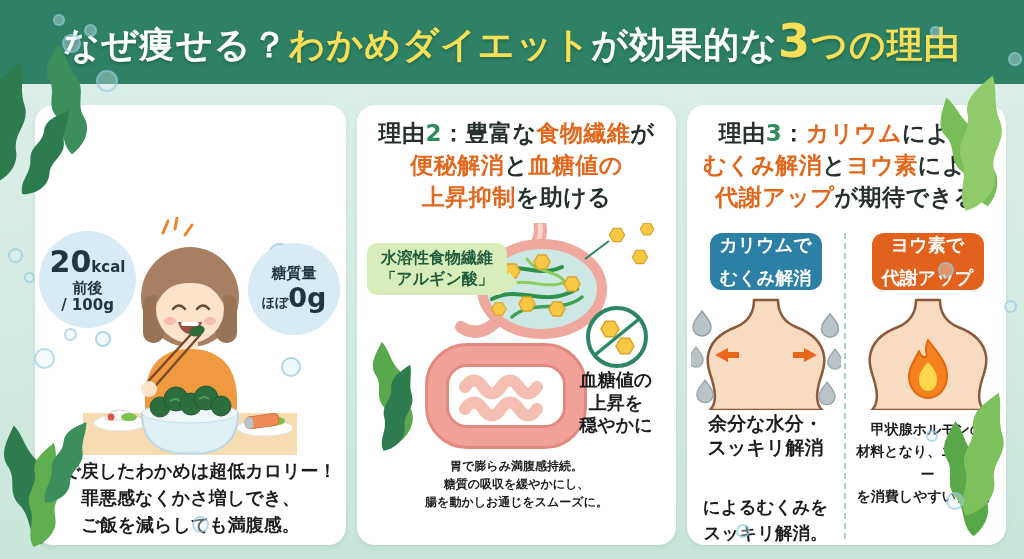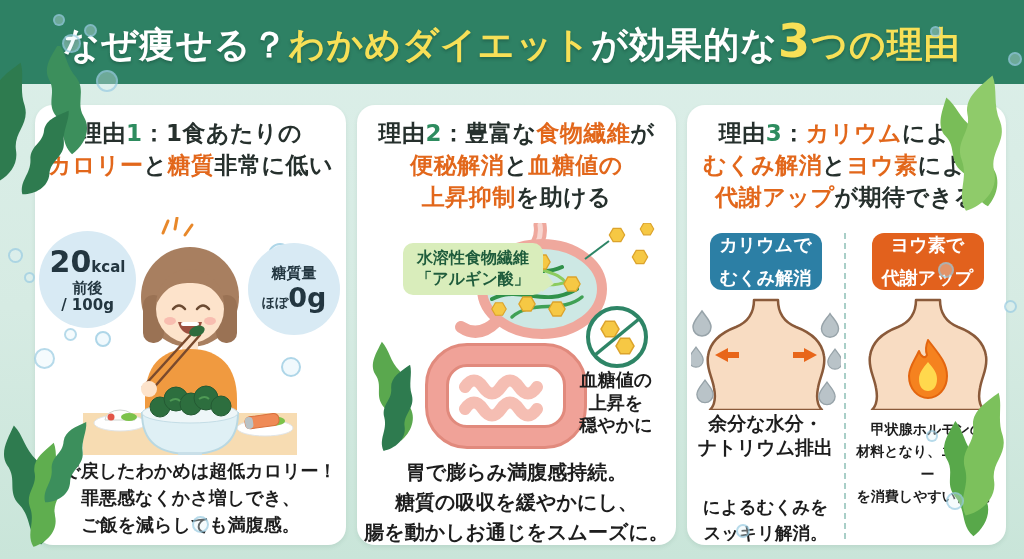--- a/index.html
+++ b/index.html
@@ -22,38 +22,38 @@
         box-shadow:0 2px 4px rgba(40,90,70,.10);}
   .card1{left:35px;width:311px;}
   .card2{left:357px;width:319px;}
   .card3{left:687px;width:319px;}
   .card-header{margin-top:12px;text-align:center;font-weight:bold;font-size:23px;line-height:1.4;
                color:#26302d;letter-spacing:.5px;}
   .hl-g{color:#2e8c5f;}
   .hl-o{color:#e2671b;}
   .bottom-text{position:absolute;left:0;right:0;top:352px;text-align:center;font-weight:bold;
                font-size:18px;line-height:1.5;color:#1d1d1d;}
-  .card2 .bottom-text{font-size:20px;}
+  .card2 .bottom-text{font-size:12px;}
   
   .c1-illo{position:absolute;left:0;top:112px;width:297px;height:238px;}
   .bubble{position:absolute;border-radius:50%;background:#d8eaf4;text-align:center;
           font-weight:bold;color:#233640;display:flex;flex-direction:column;justify-content:center;line-height:1.15;}
   .bub-kcal{left:4px;top:14px;width:97px;height:97px;}
   .bub-kcal .v{font-size:30px;}
   .bub-kcal .u{font-size:15px;}
   .bub-kcal .s{font-size:15px;}
   .bub-sugar{left:213px;top:26px;width:92px;height:92px;}
   .bub-sugar .s{font-size:15px;}
   .bub-sugar .pre{font-size:13px;}
   .bub-sugar .v{font-size:27px;}
   
   .c2-illo{position:absolute;left:0;top:118px;width:319px;height:235px;}
   .fiber-label{position:absolute;left:10px;top:138px;width:140px;height:52px;background:#d9edbb;
                border-radius:10px;display:flex;flex-direction:column;justify-content:center;text-align:center;
-               font-weight:bold;font-size:16px;line-height:1.3;color:#1f5c3c;margin-left:36px;}
+               font-weight:bold;font-size:16px;line-height:1.3;color:#1f5c3c;}
   .fiber-label::after{content:"";position:absolute;right:-8px;bottom:6px;width:14px;height:14px;
                background:#d9edbb;transform:rotate(55deg);}
   .glucose-note{position:absolute;left:198px;top:264px;width:122px;text-align:center;font-weight:bold;
                font-size:18px;line-height:1.25;color:#1d1d1d;}
   
   .c3-col{position:absolute;top:128px;width:155px;display:flex;flex-direction:column;align-items:center;}
   .c3-left{left:1px;}
   .c3-right{left:163px;}
   .c3-divider{position:absolute;left:157px;top:128px;height:306px;border-left:2px dashed #a9cfc8;}
   .badge{width:112px;height:57px;border-radius:12px;color:#ffffff;font-weight:bold;font-size:18px;
@@ -83,24 +83,20 @@
     </defs>
   </svg>
 
   <div class="banner">
     <h1 class="title">
       <span class="w">なぜ痩せる？</span><span class="y">わかめダイエット</span><span class="w">が効果的な</span><span class="y"><span class="big">3</span><span>つの理由</span></span>
     </h1>
   </div>
 
   <div class="card card1">
-    <div class="card-header">
-      <span>理由</span><span class="hl-g">1</span><span>：1食あたりの</span><br>
-      <span class="hl-o">カロリー</span><span>と</span><span class="hl-o">糖質</span><span>非常に低い</span>
-    </div>
 
     <div class="c1-illo">
       <svg width="230" height="238" viewBox="0 0 230 238" style="position:absolute;left:40px;top:0">
 
         <g stroke="#e8882a" stroke-width="3" stroke-linecap="round">
           <line x1="88" y1="16" x2="93" y2="4"></line>
             <line x1="100" y1="12" x2="102" y2="1"></line>
             <line x1="110" y1="18" x2="117" y2="8"></line>
         </g>
 
@@ -281,21 +277,21 @@
           <use href="#drop" transform="translate(14,92) scale(0.9)"></use>
           <use href="#drop" transform="translate(139,26) scale(0.95)"></use>
           <use href="#drop" transform="translate(144,60) scale(0.8)"></use>
           <use href="#drop" transform="translate(136,94) scale(0.9)"></use>
         </g>
         <use href="#arrowL" fill="#e8661a" transform="translate(24,50)"></use>
         <use href="#arrowL" fill="#e8661a" transform="translate(126,50) scale(-1,1)"></use>
       </svg>
       <div class="c3-caption">
         <span>余分な水分・</span><br>
-        <span>ナトリウム排出</span>
+        <span>スッキリ解消</span>
       </div>
       <div class="c3-para">
         <br>
         <span>によるむくみを</span><br>
         <span>スッキリ解消。</span>
       </div>
     </div>
 
     <div class="c3-col c3-right">
       <div class="badge badge-orange">

